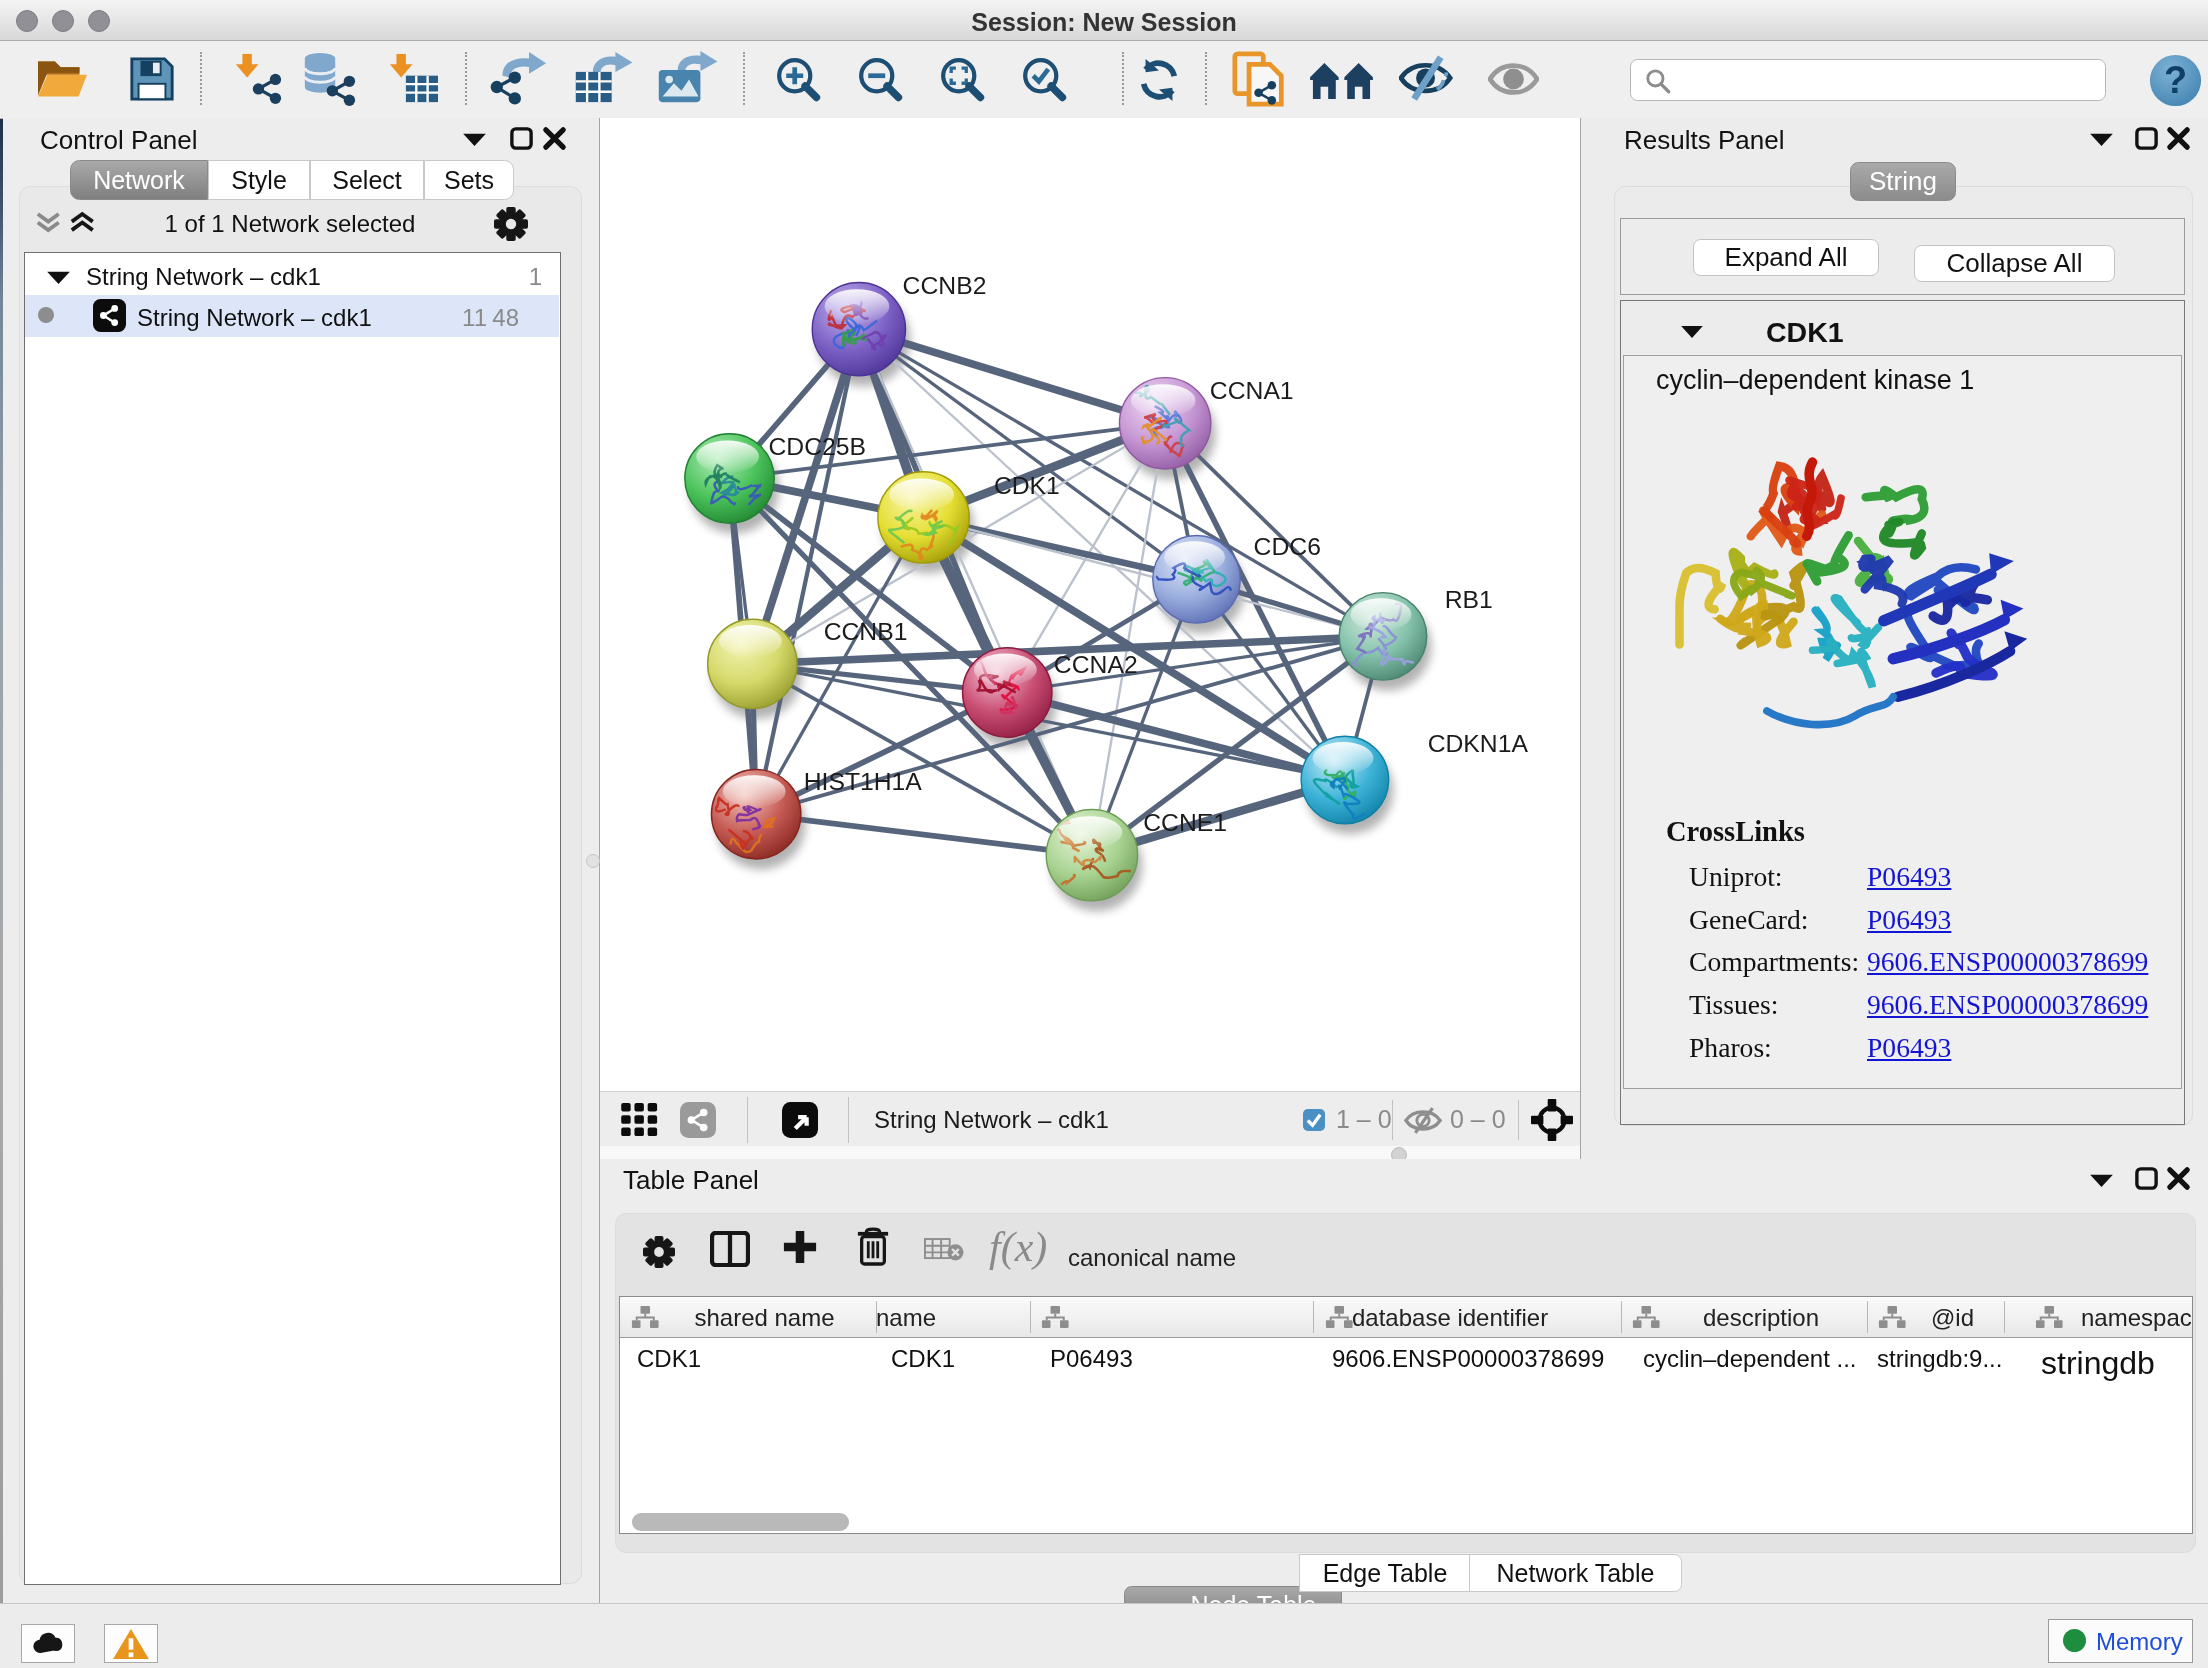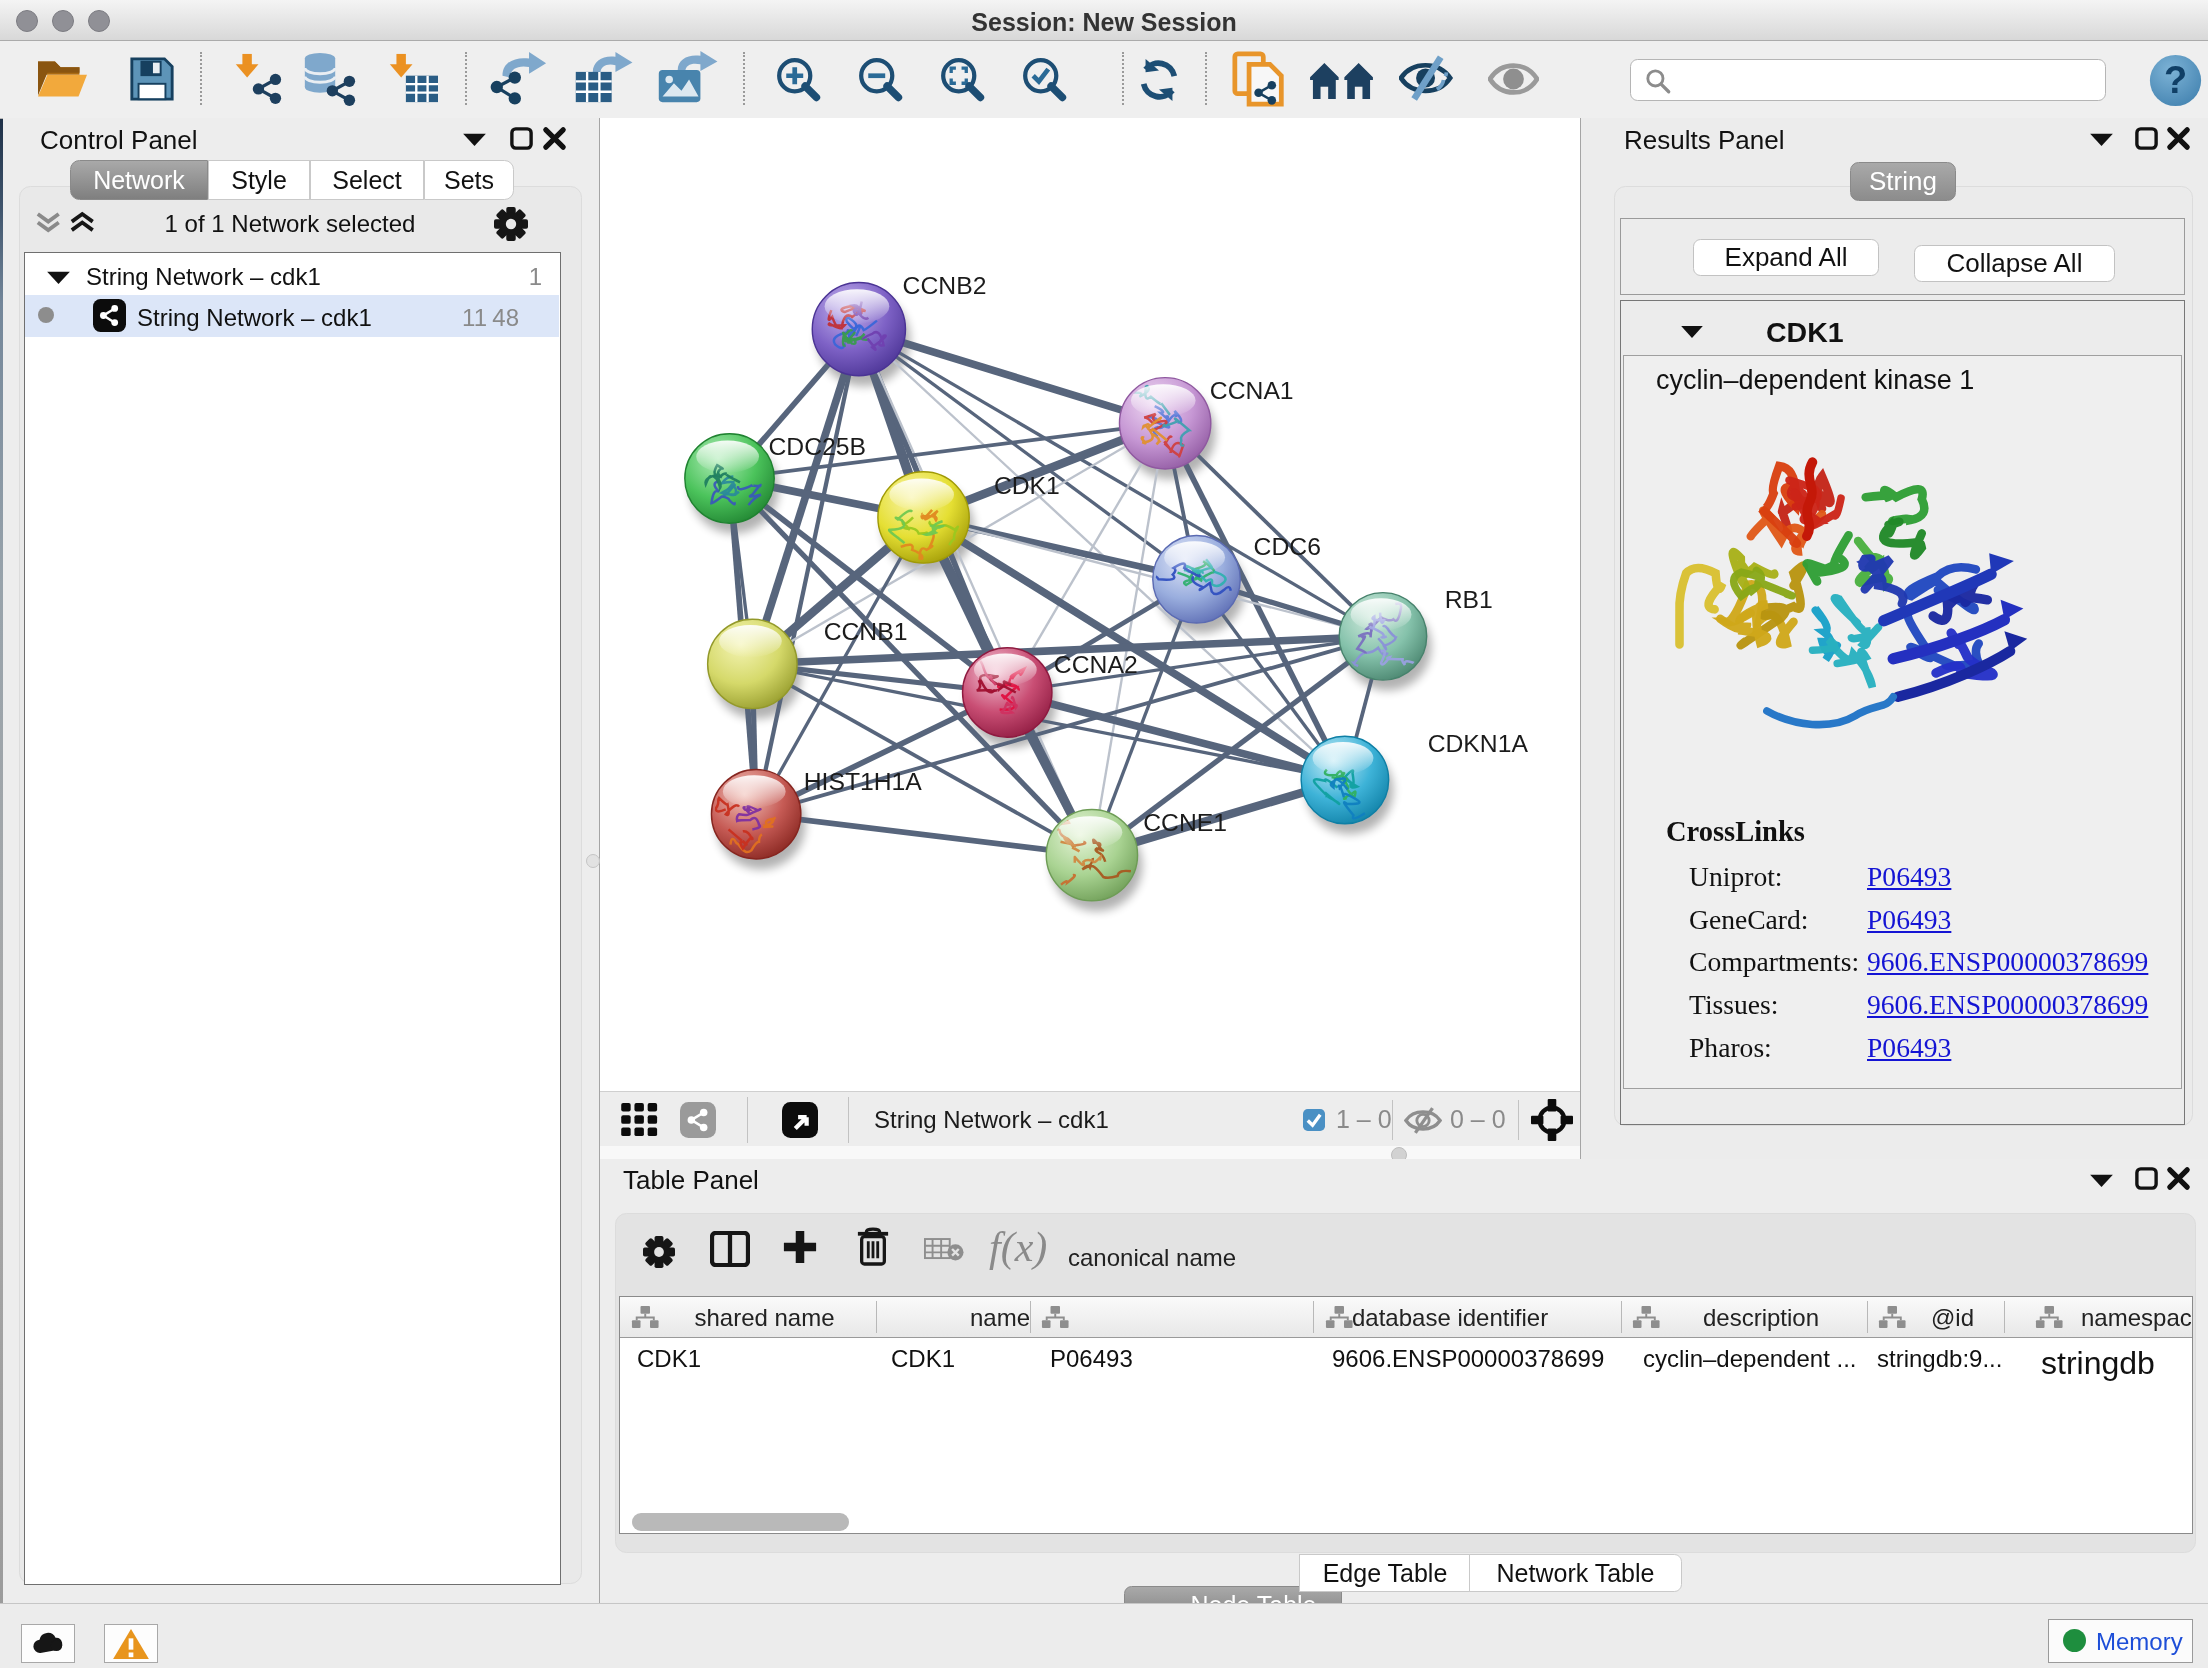--- a/index.html
+++ b/index.html
@@ -703,21 +703,21 @@
 <svg class="abs" style="left:631px;top:1305px" width="28.5" height="25" viewBox="0 0 30 26">
     <g fill="#8e8e8e">
       <rect x="10" y="1" width="10" height="8" rx="1"></rect>
       <rect x="1" y="16" width="9" height="8" rx="1"></rect>
       <rect x="20" y="16" width="9" height="8" rx="1"></rect>
     </g>
     <path d="M15 9 V13 M6 16 V13 H24 V16" stroke="#8e8e8e" stroke-width="2" fill="none"></path>
   </svg>
 <div class="abs" style="left:657px;top:1304px;width:215px;text-align:center;font-size:24px;color:#222;">shared name</div>
 <div class="abs" style="left:876px;top:1301px;height:32px;border-left:1.4px solid #b8b8b8;"></div>
-<div class="abs" style="left:876px;top:1304px;width:154px;text-align:right;font-size:24px;color:#222;">name</div>
+<div class="abs" style="left:876px;top:1304px;width:154px;text-align:left;font-size:24px;color:#222;">name</div>
 <div class="abs" style="left:1030px;top:1301px;height:32px;border-left:1.4px solid #b8b8b8;"></div>
 <svg class="abs" style="left:1041px;top:1305px" width="28.5" height="25" viewBox="0 0 30 26">
     <g fill="#8e8e8e">
       <rect x="10" y="1" width="10" height="8" rx="1"></rect>
       <rect x="1" y="16" width="9" height="8" rx="1"></rect>
       <rect x="20" y="16" width="9" height="8" rx="1"></rect>
     </g>
     <path d="M15 9 V13 M6 16 V13 H24 V16" stroke="#8e8e8e" stroke-width="2" fill="none"></path>
   </svg>
 <div class="abs" style="left:1068px;top:1244px;width:242px;text-align:left;font-size:24px;color:#222;">canonical name</div>

